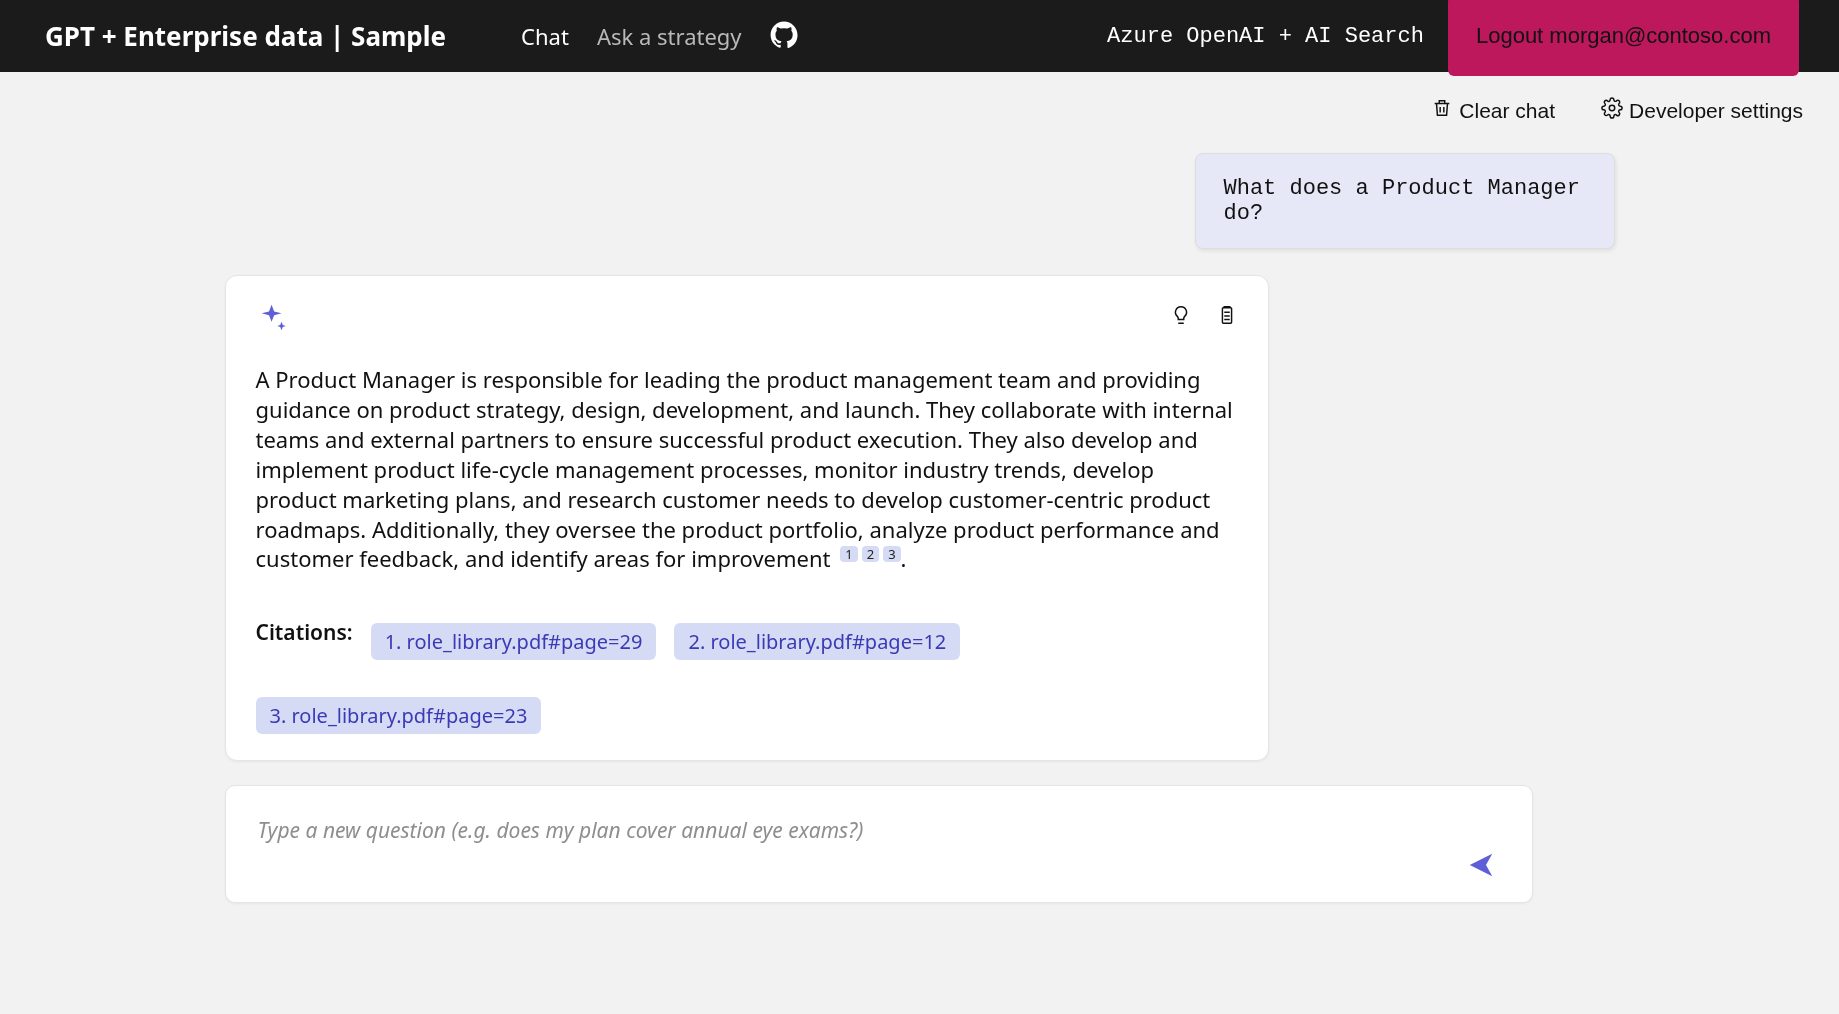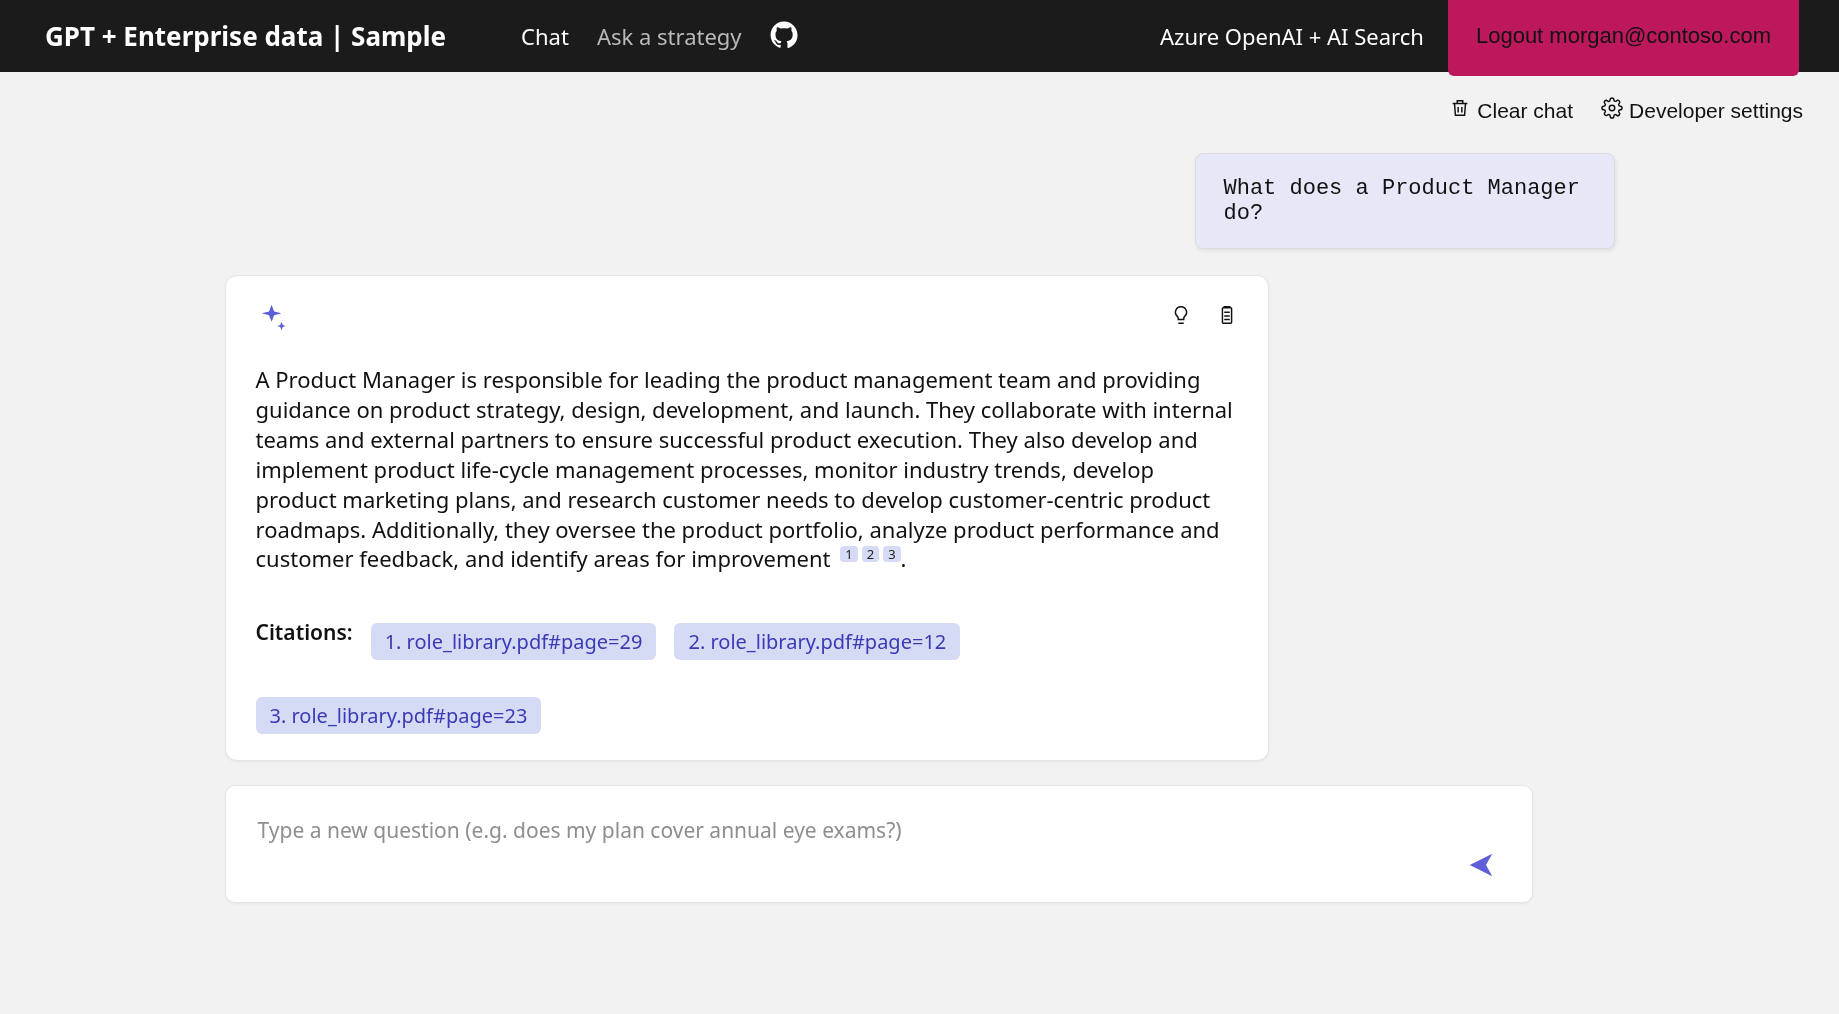--- a/index.html
+++ b/index.html
@@ -27,37 +27,37 @@
     display: flex;
     align-items: flex-start;
     gap: 28px;
     margin-left: 75px;
     font-size: 22px;
   }
   .nav-link { color: #fff; text-decoration: none; cursor: pointer; }
   .nav-link.dim { color: #b9b9b9; }
   .github-icon { color: #fff; display: inline-flex; }
   .header-spacer { flex: 1; }
-  .subtitle { font-size: 22px; color: #fff; margin-right: 24px; }
+  .subtitle { font-size: 22px; color: #fff; margin-right: 24px; font-family: Liberation Mono, monospace; }
   .logout-btn {
     background: #be185d; color: #111;
     border: none; border-radius: 6px;
     height: 80px;
     padding: 0 28px;
     font-size: 22px;
     display: flex; align-items: center;
     cursor: pointer;
     white-space: nowrap;
   }
 
   .toolbar {
     display: flex;
     justify-content: flex-end;
     align-items: center;
-    gap: 16px;
+    gap: 34px;
     padding: 24px 30px 0 0;
     font-size: 21px;
   }
   .toolbar-btn {
     display: inline-flex; align-items: center; gap: 6px;
     background: none; border: none; cursor: pointer; color: #111;
     font-size: 21px;
   }
   .toolbar-btn svg { width: 22px; height: 22px; }
 
@@ -143,20 +143,21 @@
     position: relative;
     box-shadow: 0 1px 3px rgba(0,0,0,.05);
   }
   .question-input {
     flex: 1;
     border: none; outline: none;
     font-size: 21px;
     font-family: inherit;
     resize: none;
     height: 60px;
+    font-style: italic;
   }
   .question-input::placeholder { color: #8e8e8e; }
   .send-btn {
     align-self: flex-end;
     background: none; border: none; cursor: pointer;
     color: #5e5ed7;
     margin-left: 20px;
   }
   .send-btn svg { width: 30px; height: 30px; }
 

